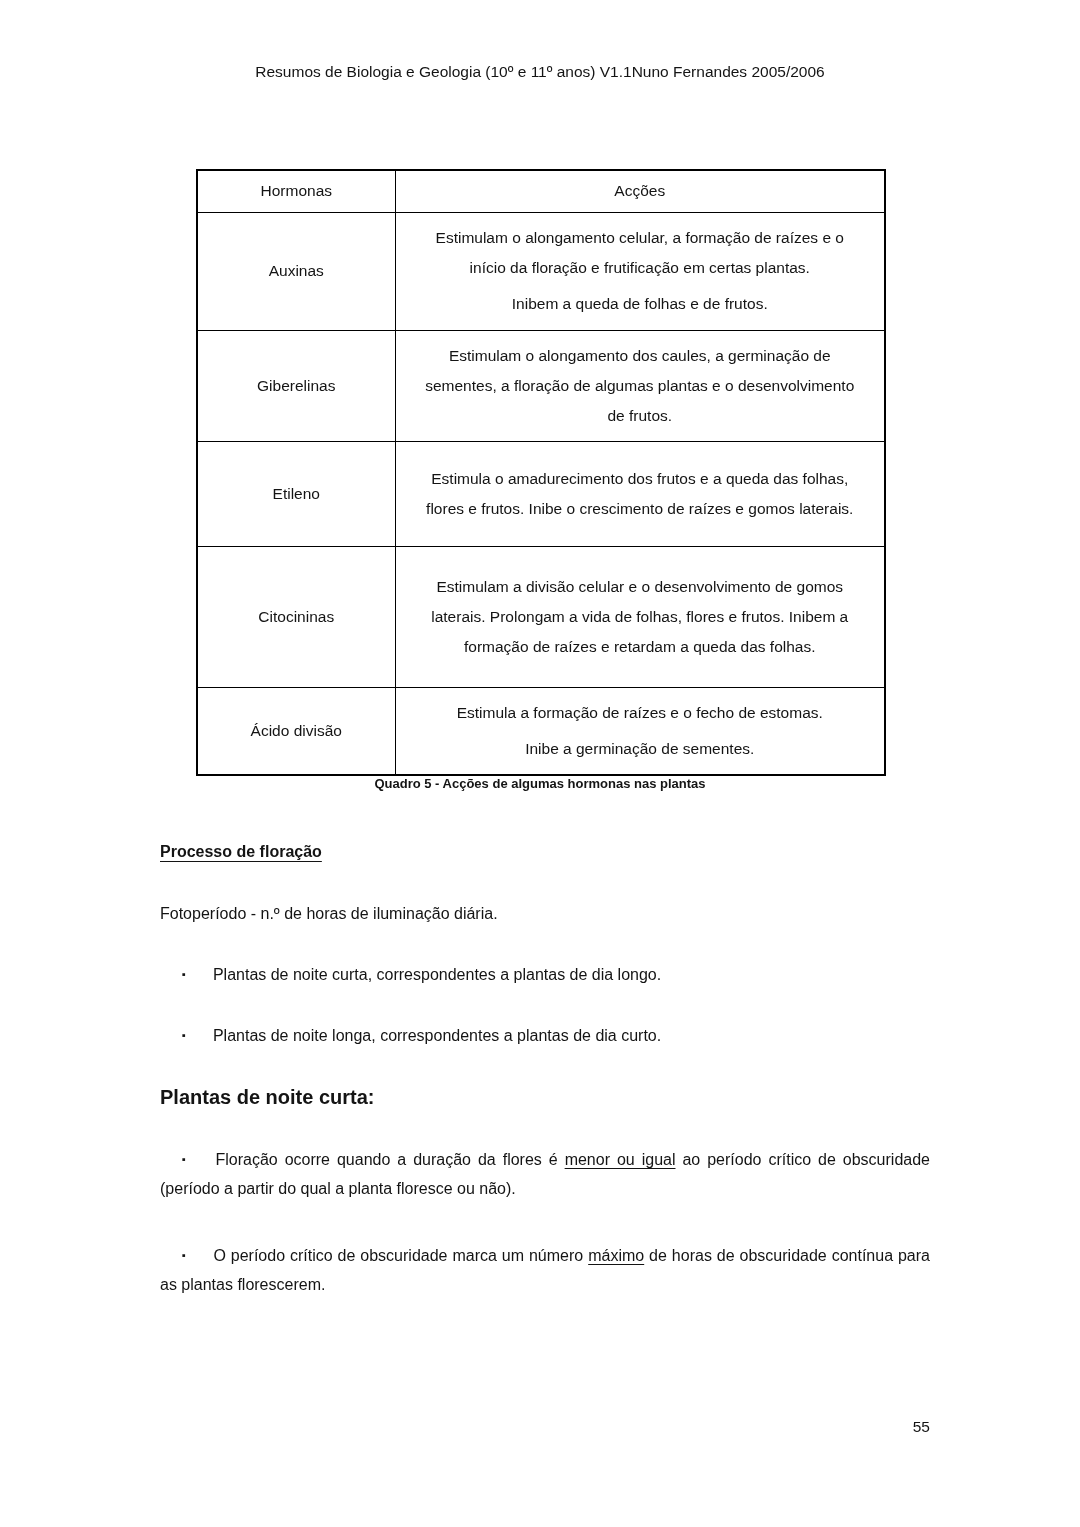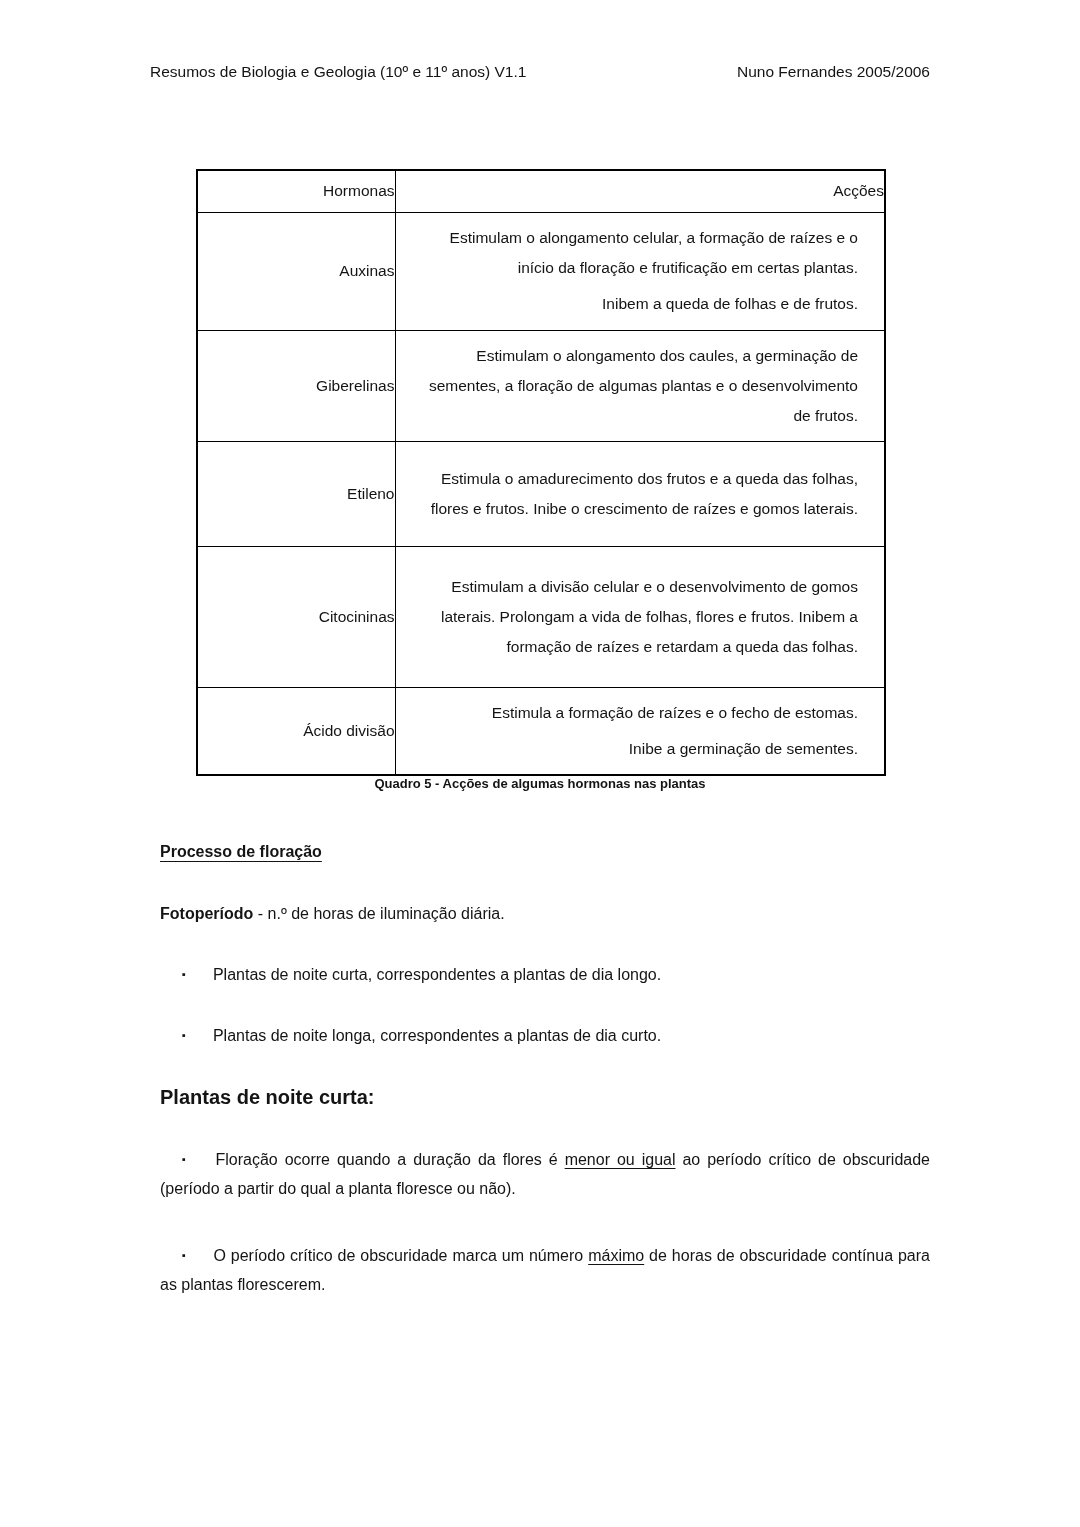--- a/index.html
+++ b/index.html
@@ -13,40 +13,40 @@
     background: #ffffff;
     margin: 0 auto;
     overflow: hidden;
   }
 
   
   .doc-header {
     position: absolute;
     top: 63px; left: 150px; width: 780px;
     display: flex;
-    justify-content: space-between;
+    justify-content: center;
     font-size: 15.5px;
   }
 
   
   .table-wrap {
     position: absolute;
     top: 169px; left: 196px; width: 688px;
   }
   table.hormones-table {
     border-collapse: collapse;
     width: 688px;
     border: 2px solid #000;
     table-layout: fixed;
   }
   .hormones-table th, .hormones-table td {
     border: 1px solid #000;
     font-weight: normal;
     font-size: 15.5px;
-    text-align: right;
+    text-align: center;
     vertical-align: middle;
   }
   .hormones-table th { height: 42px; }
   .hormones-table col.c-hormone { width: 198px; }
   .hormones-table col.c-actions { width: 490px; }
   tr.r-auxinas      { height: 118px; }
   tr.r-giberelinas  { height: 106px; }
   tr.r-etileno      { height: 105px; }
   tr.r-citocininas  { height: 141px; }
   tr.r-acido        { height: 83px;  }
@@ -70,21 +70,21 @@
   .content p, .content h2, .content h3 { position: absolute; width: 770px; line-height: 29px; }
 
   .section-title {
     top: 837px;
     font-size: 16px;
     font-weight: bold;
     text-decoration: underline;
     text-underline-offset: 4px;
   }
   .fotoperiodo { top: 899px; }
-  .bold { font-weight: bold; margin-top: 20px; }
+  .bold { font-weight: normal; margin-top: 20px; }
 
   .bullet { text-indent: 22px; }
   .bullet .gap { display: inline-block; width: 27px; text-indent: 0; }
   .bullet-marker { font-size: 11px; vertical-align: 2px; }
   .b1 { top: 960px; }
   .b2 { top: 1021px; }
   .subheading { top: 1083px; font-size: 20px; font-weight: bold; }
   .b3 { top: 1145px; text-align: justify; }
   .b4 { top: 1241px; text-align: justify; }
   .u { text-decoration: underline; text-underline-offset: 3px; }
@@ -166,14 +166,15 @@
     <p class="bullet b2"><span class="bullet-marker">▪</span><span class="gap"></span><span>Plantas de noite longa, correspondentes a plantas de dia curto.</span></p>
 
     <h3 class="subheading">Plantas de noite curta:</h3>
 
     <p class="bullet b3"><span class="bullet-marker">▪</span><span class="gap"></span><span>Floração ocorre quando a duração da flores é </span><span class="u">menor ou igual</span><span> ao período crítico de obscuridade (período a partir do qual a planta floresce ou não).</span></p>
 
     <p class="bullet b4"><span class="bullet-marker">▪</span><span class="gap"></span><span>O período crítico de obscuridade marca um número </span><span class="u">máximo</span><span> de horas de obscuridade contínua para as plantas florescerem.</span></p>
 
   </div>
 
+  <div class="page-number">55</div>
 
 </div>
 
 </body></html>

